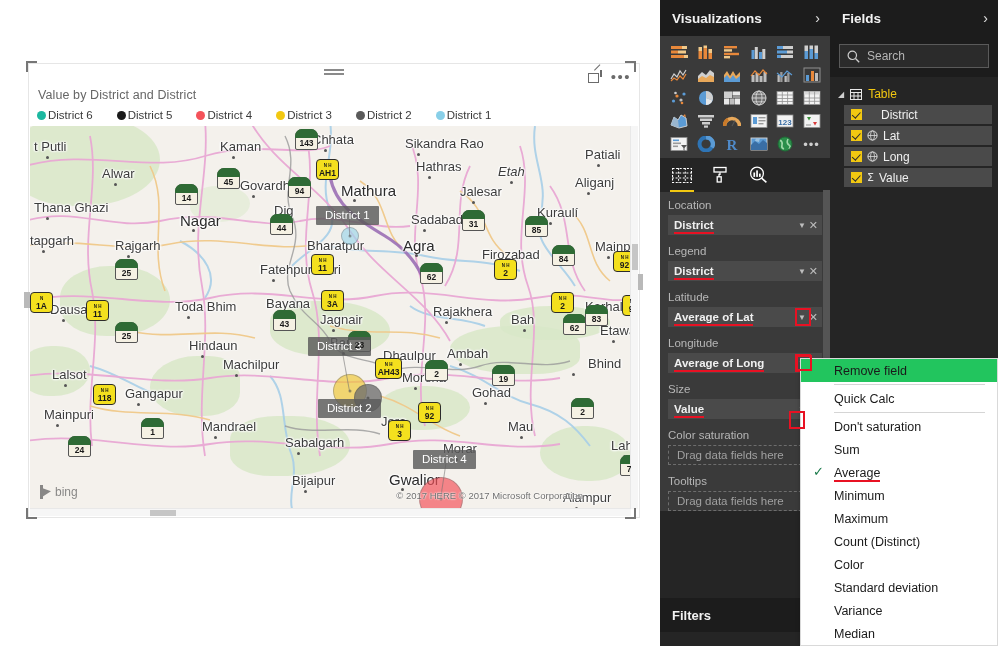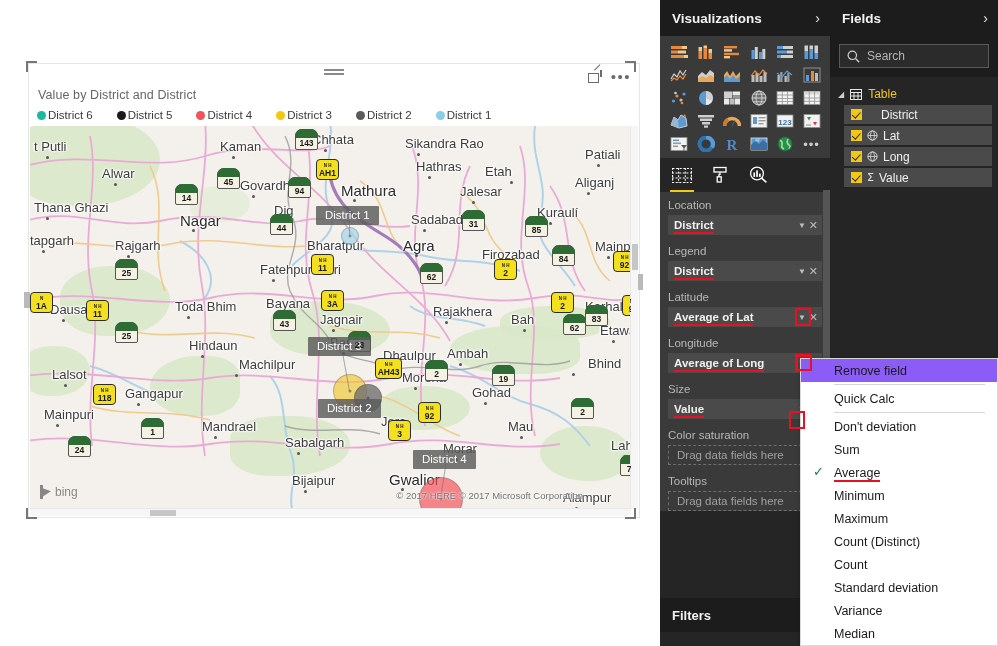--- a/index.html
+++ b/index.html
@@ -231,21 +231,21 @@
   
   #ctxmenu {
     position:absolute; left:800px; top:358px; width:198px; height:288px;
     background:#ffffff; border:1px solid #d9d9d9; box-shadow:0 1px 4px rgba(0,0,0,.25);
     z-index:60;
   }
   .mi {
     height:23px; display:flex; align-items:center; font-size:12.5px; color:#1a1a1a;
     padding-left:33px; position:relative; white-space:nowrap;
   }
-  .mi.hl { background:#8b5cf6; }
+  .mi.hl { background:#22c55e; }
   .mi .tick { position:absolute; left:12px; top:4px; color:#1a7a4a; font-size:13px; line-height:1; }
   .mi .u { position:relative; }
   .mi.underline .u:after {
     content:''; position:absolute; left:0; right:0; bottom:-2px; height:2px; background:#e81123;
   }
   .mi-sep { height:1px; background:#d5d5d5; margin:2px 12px 2px 33px; }
   .ctx-redbox1 { position:absolute; left:-5px; top:-4px; width:16px; height:16px; border:2px solid #e81123; z-index:61;}
   .ctx-redbox2 { position:absolute; left:-12px; top:52px; width:16px; height:18px; border:2px solid #e81123; z-index:61;}
 </style>
 </head>
@@ -394,21 +394,21 @@
               <div class="placelbl med" style="left: 282px; top: 6px;">Chhata</div>
               <div class="citydot" style="left: 294px; top: 23px;"></div>
               <div class="placelbl med" style="left: 375px; top: 10px;">Sikandra Rao</div>
               <div class="citydot" style="left: 387px; top: 27px;"></div>
               <div class="placelbl med" style="left: 555px; top: 21px;">Patiali</div>
               <div class="citydot" style="left: 567px; top: 38px;"></div>
               <div class="placelbl med" style="left: 72px; top: 40px;">Alwar</div>
               <div class="citydot" style="left: 84px; top: 57px;"></div>
               <div class="placelbl med" style="left: 386px; top: 33px;">Hathras</div>
               <div class="citydot" style="left: 398px; top: 50px;"></div>
-              <div class="placelbl med" style="left: 455px; top: 38px;">Etah</div>
+              <div class="placelbl med" style="left: 468px; top: 38px; font-style: italic;">Etah</div>
               <div class="citydot" style="left: 480px; top: 55px;"></div>
               <div class="placelbl med" style="left: 545px; top: 49px;">Aliganj</div>
               <div class="citydot" style="left: 557px; top: 66px;"></div>
               <div class="placelbl med" style="left: 210px; top: 52px;">Govardhan</div>
               <div class="citydot" style="left: 222px; top: 69px;"></div>
               <div class="placelbl big" style="left: 311px; top: 56px;">Mathura</div>
               <div class="citydot" style="left: 323px; top: 73px;"></div>
               <div class="placelbl med" style="left: 430px; top: 58px;">Jalesar</div>
               <div class="citydot" style="left: 442px; top: 75px;"></div>
               <div class="placelbl med" style="left: 4px; top: 74px;">Thana Ghazi</div>
@@ -456,21 +456,21 @@
               <div class="placelbl med" style="left: 300px; top: 209px;">Bari</div>
               <div class="citydot" style="left: 312px; top: 226px;"></div>
               <div class="placelbl med" style="left: 353px; top: 222px;">Dhaulpur</div>
               <div class="citydot" style="left: 365px; top: 239px;"></div>
               <div class="placelbl med" style="left: 417px; top: 220px;">Ambah</div>
               <div class="citydot" style="left: 429px; top: 237px;"></div>
               <div class="placelbl med" style="left: 530px; top: 230px; padding-left: 28px;">Bhind</div>
               <div class="citydot" style="left: 542px; top: 247px;"></div>
               <div class="placelbl med" style="left: 22px; top: 241px;">Lalsot</div>
               <div class="citydot" style="left: 34px; top: 258px;"></div>
-              <div class="placelbl med" style="left: 193px; top: 231px; margin-left: 16px;">Machilpur</div>
+              <div class="placelbl med" style="left: 193px; top: 231px;">Machilpur</div>
               <div class="citydot" style="left: 205px; top: 248px;"></div>
               <div class="placelbl med" style="left: 372px; top: 244px;">Morena</div>
               <div class="citydot" style="left: 384px; top: 261px;"></div>
               <div class="placelbl med" style="left: 95px; top: 260px;">Gangapur</div>
               <div class="citydot" style="left: 107px; top: 277px;"></div>
               <div class="placelbl med" style="left: 442px; top: 259px;">Gohad</div>
               <div class="citydot" style="left: 454px; top: 276px;"></div>
               <div class="placelbl med" style="left: 14px; top: 281px;">Mainpuri</div>
               <div class="citydot" style="left: 26px; top: 298px;"></div>
               <div class="placelbl med" style="left: 351px; top: 288px;">Jora</div>
@@ -1042,40 +1042,40 @@
     <div id="ctxitems">
         <div class="mi hl">
           <span class="u">Remove field</span>
         </div>
         <div class="mi-sep"></div>
         <div class="mi">
           <span class="u">Quick Calc</span>
         </div>
         <div class="mi-sep"></div>
         <div class="mi">
-          <span class="u">Don't deviation</span>
+          <span class="u">Don't saturation</span>
         </div>
         <div class="mi">
           <span class="u">Sum</span>
         </div>
         <div class="mi underline">
           <span class="tick">✓</span>
           <span class="u">Average</span>
         </div>
         <div class="mi">
           <span class="u">Minimum</span>
         </div>
         <div class="mi">
           <span class="u">Maximum</span>
         </div>
         <div class="mi">
           <span class="u">Count (Distinct)</span>
         </div>
         <div class="mi">
-          <span class="u">Count</span>
+          <span class="u">Color</span>
         </div>
         <div class="mi">
           <span class="u">Standard deviation</span>
         </div>
         <div class="mi">
           <span class="u">Variance</span>
         </div>
         <div class="mi">
           <span class="u">Median</span>
         </div>

